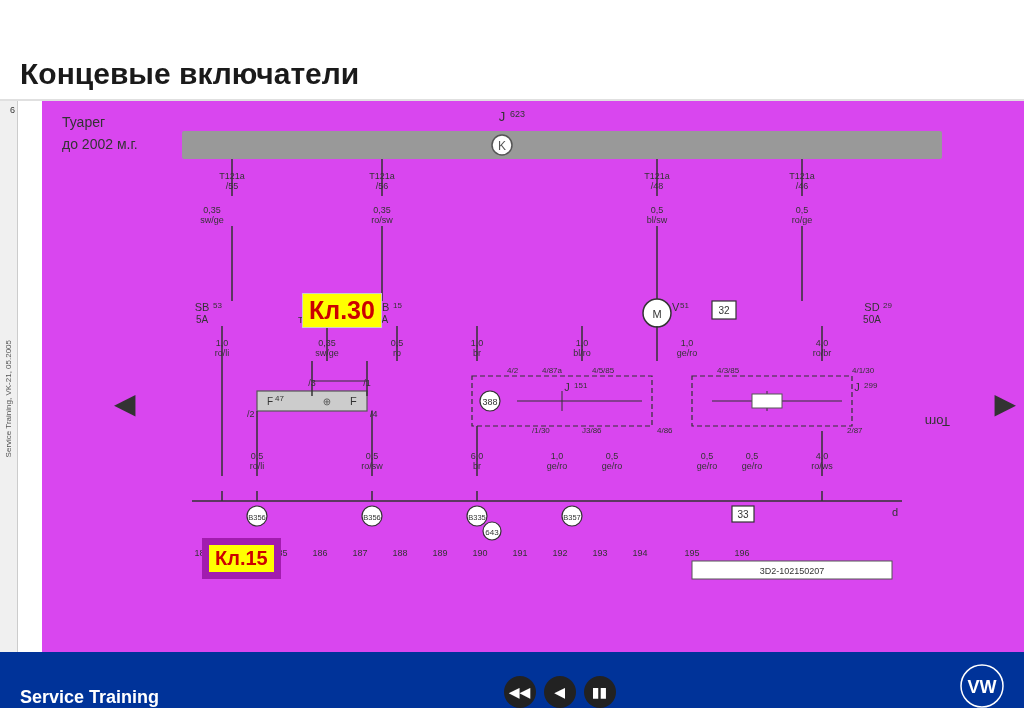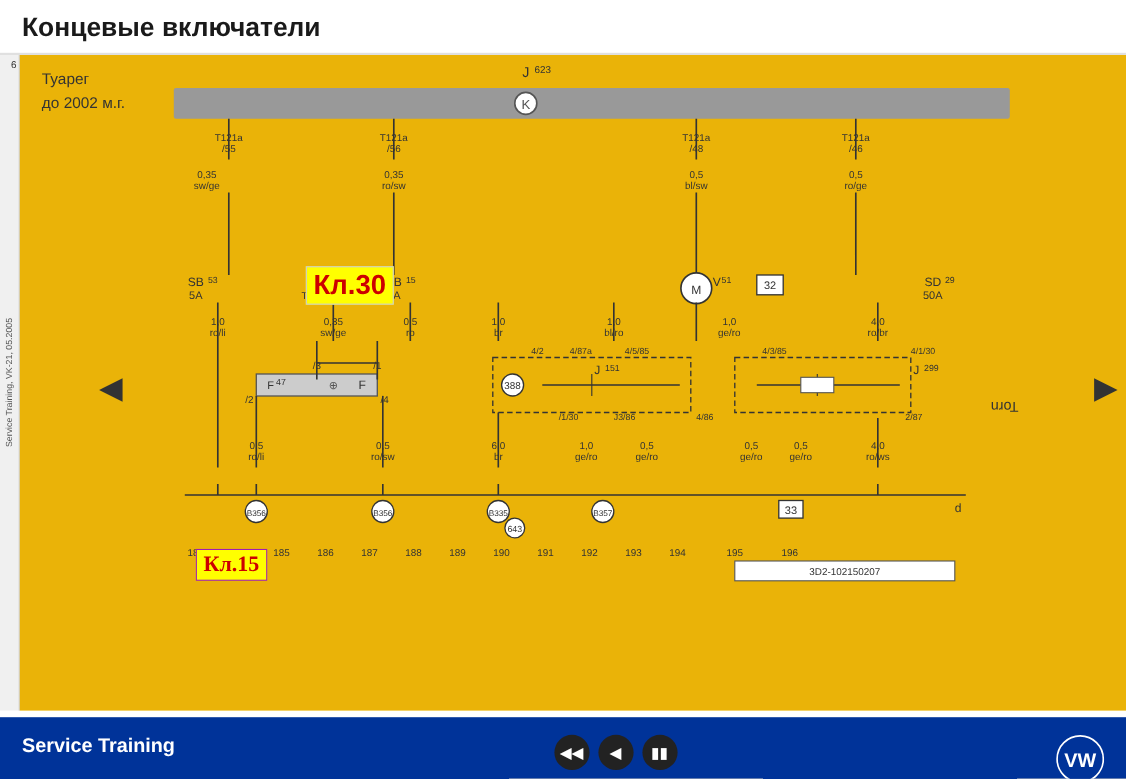--- a/index.html
+++ b/index.html
@@ -11,23 +11,24 @@
       overflow: hidden;
       position: relative;
     }
 
     
     #header {
       padding: 12px 20px 8px 20px;
       border-bottom: 2px solid #e0e0e0;
     }
     #header h1 {
-      font-size: 24px;
+      font-size: 30px;
       font-weight: bold;
       color: #1a1a1a;
+      margin-top: 45px;
     }
 
     
     #main-content {
       display: flex;
       flex-direction: row;
       height: calc(708px - 56px - 56px);
       position: relative;
     }
 
@@ -56,21 +57,22 @@
       right: 2px;
       font-size: 9px;
       color: #333;
     }
 
     
     #diagram-area {
       flex: 1;
       padding: 10px 15px;
       position: relative;
-      background: #eab308;
+      background: #d946ef;
+      margin-left: 24px;
     }
 
     
     #vehicle-info {
       position: absolute;
       top: 10px;
       left: 20px;
       font-size: 14px;
       color: #333;
       line-height: 1.6;
@@ -102,23 +104,22 @@
     
     .kl15-label {
       position: absolute;
       bottom: 118px;
       left: 160px;
       background: #ffff00;
       color: #cc0000;
       font-size: 20px;
       font-weight: bold;
       padding: 2px 6px;
-      border: 1px solid #a21caf;
+      border: 7px solid #a21caf;
       z-index: 10;
-      font-family: Liberation Serif, serif;
     }
 
     
     .nav-arrow-left {
       position: absolute;
       left: 72px;
       top: 48%;
       font-size: 28px;
       color: #333;
       cursor: pointer;
@@ -130,23 +131,23 @@
       font-size: 28px;
       color: #333;
       cursor: pointer;
     }
 
     
     #footer {
       height: 56px;
       background: #003399;
       display: flex;
-      align-items: flex-start;
+      align-items: flex-end;
       justify-content: space-between;
-      padding: 16px 20px;
+      padding: 0 20px;
       position: absolute;
       bottom: 0;
       left: 0;
       right: 0;
     }
     #footer-title {
       color: #fff;
       font-size: 18px;
       font-weight: bold;
     }

